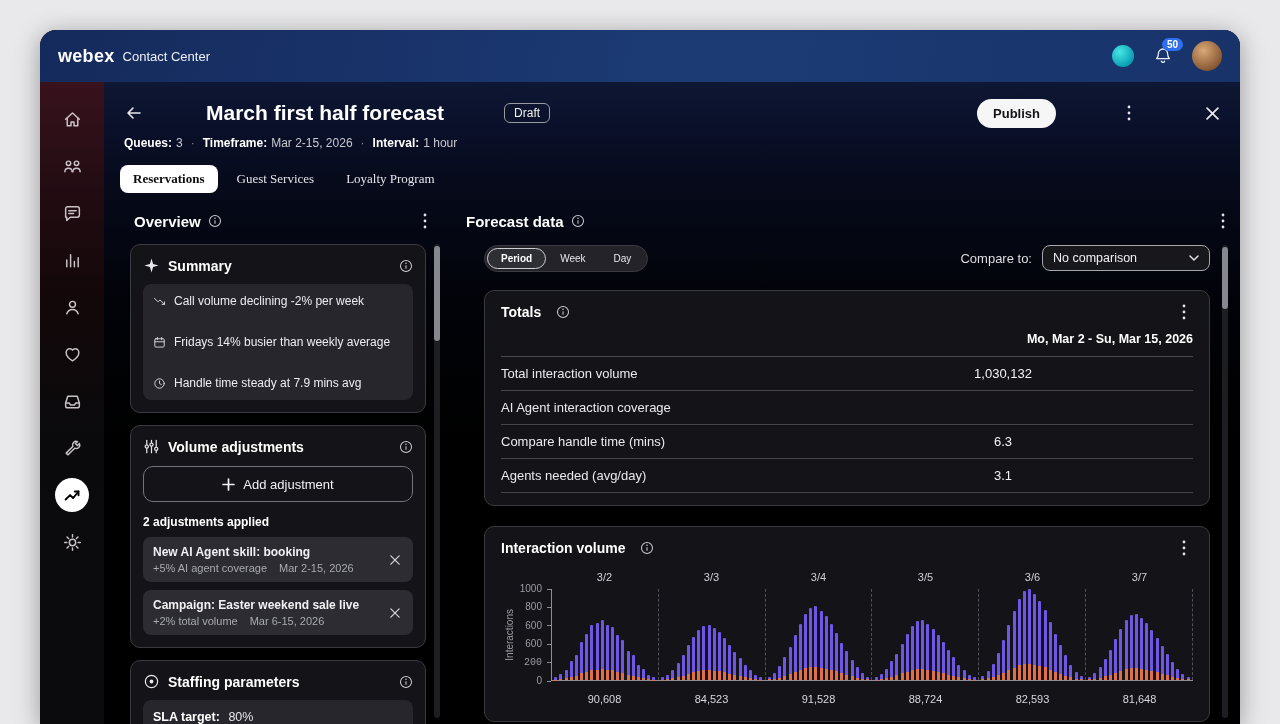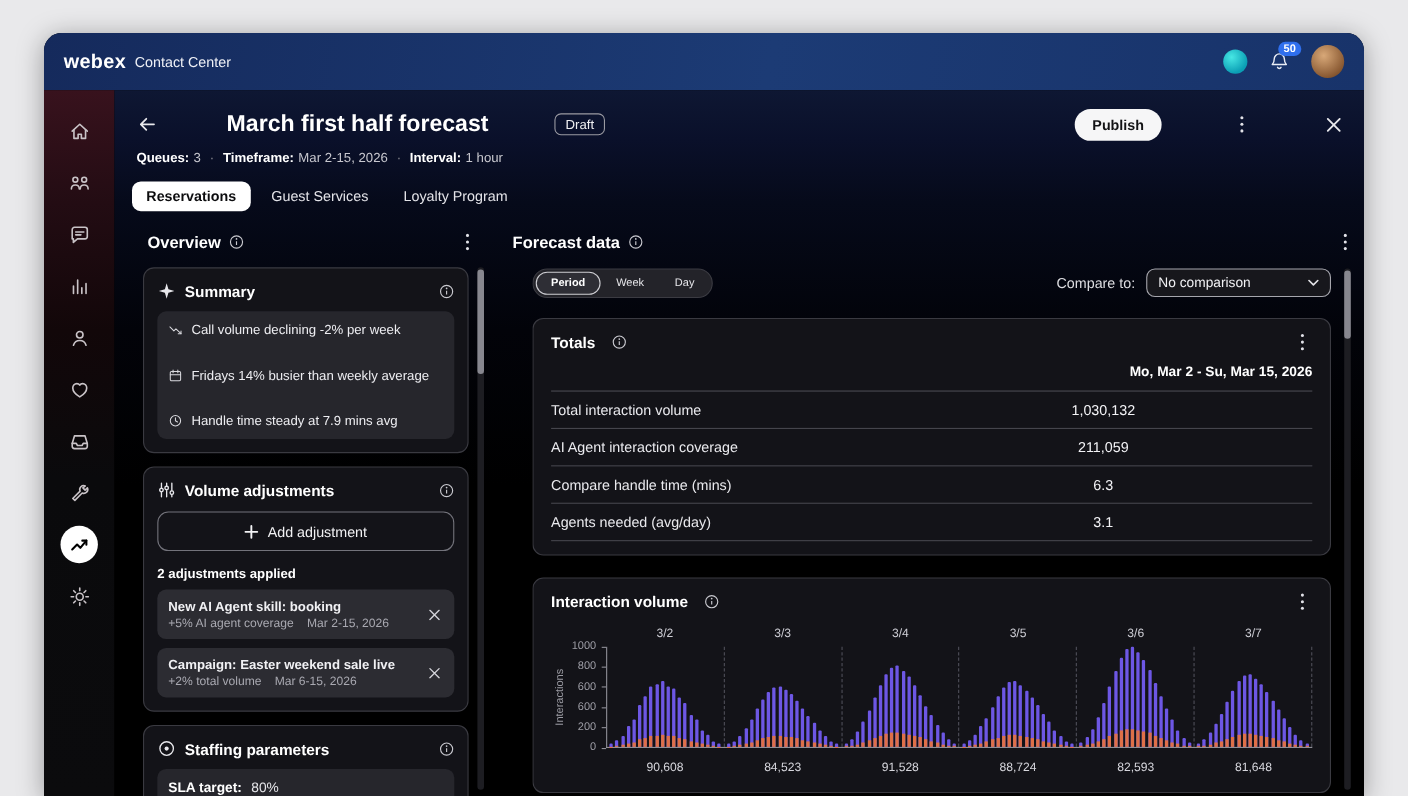--- a/index.html
+++ b/index.html
@@ -58,21 +58,21 @@
   .kebab svg { width:4px; height:16px; fill:currentColor; }
   .close-btn { width:20px; height:20px; margin-left:16px; }
   .close-btn svg { width:13px; height:13px; stroke:currentColor; stroke-width:1.6; stroke-linecap:round; }
 
   .meta-row { display:flex; align-items:center; gap:8px; margin:6px 0 0 4px; font-size:12px; }
   .meta-label { font-weight:bold; color:#fff; }
   .meta-value { color:#c8c8cf; margin-left:4px; }
   .meta-item { display:flex; align-items:center; }
   .meta-item + .meta-item::before { content:"·"; color:#8b8b93; margin-right:8px; }
 
-  .tabs-row { display:flex; align-items:center; gap:6px; margin:15px 0 0 0; }
+  .tabs-row { display:flex; align-items:center; gap:6px; margin:15px 0 0 0;font-family:Liberation Serif, serif; }
   .tab { padding:6px 13px; font-size:13px; color:#e3e3e8; border-radius:8px; cursor:pointer; }
   .tab.active { background:#fff; color:#0c0c0e; font-weight:bold; }
 
   
   .panels { display:flex; flex:1; min-height:0; margin-top:16px; }
   .panel-header { display:flex; align-items:center; height:24px; }
   .panel-title { font-size:15px; font-weight:bold; color:#fff; }
   .info { width:14px; height:14px; margin-left:7px; color:#c9c9cf; stroke:currentColor; fill:none; stroke-width:1.2; }
   .info .dot { fill:currentColor; stroke:none; }
   .panel-h-spacer { flex:1; }
@@ -497,21 +497,20 @@
                       </svg>
                   </div>
                 </div>
                 <div class="date-row">Mo, Mar 2 - Su, Mar 15, 2026</div>
                 <div class="t-row">
                   <span class="t-label">Total interaction volume</span>
                   <span class="t-value">1,030,132</span>
                 </div>
                 <div class="t-row">
                   <span class="t-label">AI Agent interaction coverage</span>
-                  <span class="t-value">211,059</span>
                 </div>
                 <div class="t-row">
                   <span class="t-label">Compare handle time (mins)</span>
                   <span class="t-value">6.3</span>
                 </div>
                 <div class="t-row">
                   <span class="t-label">Agents needed (avg/day)</span>
                   <span class="t-value">3.1</span>
                 </div>
               </div>
@@ -532,21 +531,21 @@
                         <circle cx="2" cy="14" r="1.4"></circle>
                       </svg>
                   </div>
                 </div>
                 <div class="chart">
                   <div class="y-axis-label">Interactions</div>
                   <div class="y-axis">
                       <div class="ytick-mark" style="bottom: calc(0% - 0.5px);"></div>
                       <div class="ytick-label" style="bottom: calc(0% - 5px);">0</div>
                       <div class="ytick-mark" style="bottom: calc(20% - 0.5px);"></div>
-                      <div class="ytick-label" style="bottom: calc(20% - 5px);">200</div>
+                      <div class="ytick-label" style="bottom: calc(20% - 5px); font-family: Liberation Mono, monospace;">200</div>
                       <div class="ytick-mark" style="bottom: calc(40% - 0.5px);"></div>
                       <div class="ytick-label" style="bottom: calc(40% - 5px);">600</div>
                       <div class="ytick-mark" style="bottom: calc(60% - 0.5px);"></div>
                       <div class="ytick-label" style="bottom: calc(60% - 5px);">600</div>
                       <div class="ytick-mark" style="bottom: calc(80% - 0.5px);"></div>
                       <div class="ytick-label" style="bottom: calc(80% - 5px);">800</div>
                       <div class="ytick-mark" style="bottom: calc(100% - 0.5px);"></div>
                       <div class="ytick-label" style="bottom: calc(100% - 5px);">1000</div>
                     </div>
                   <div class="day-labels">

